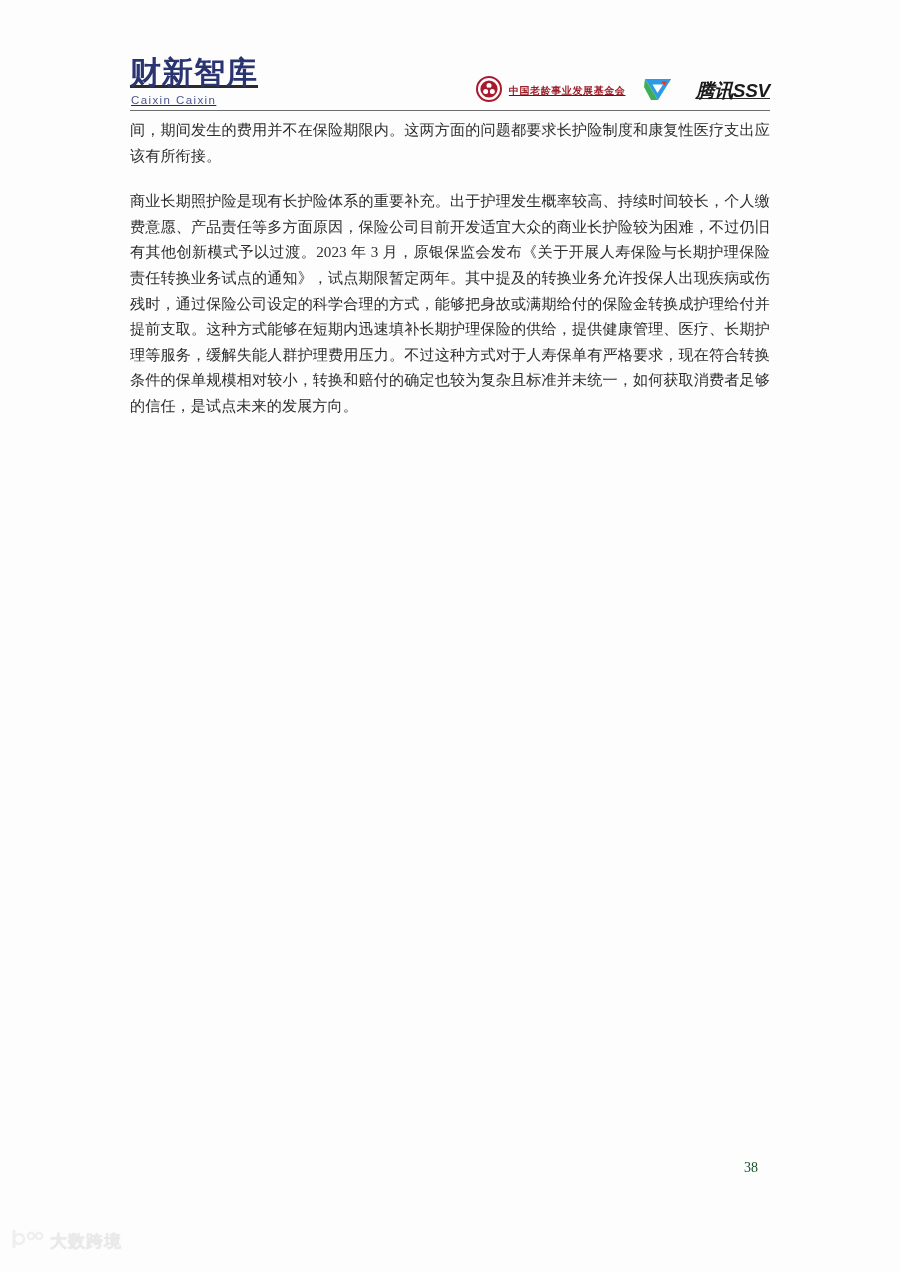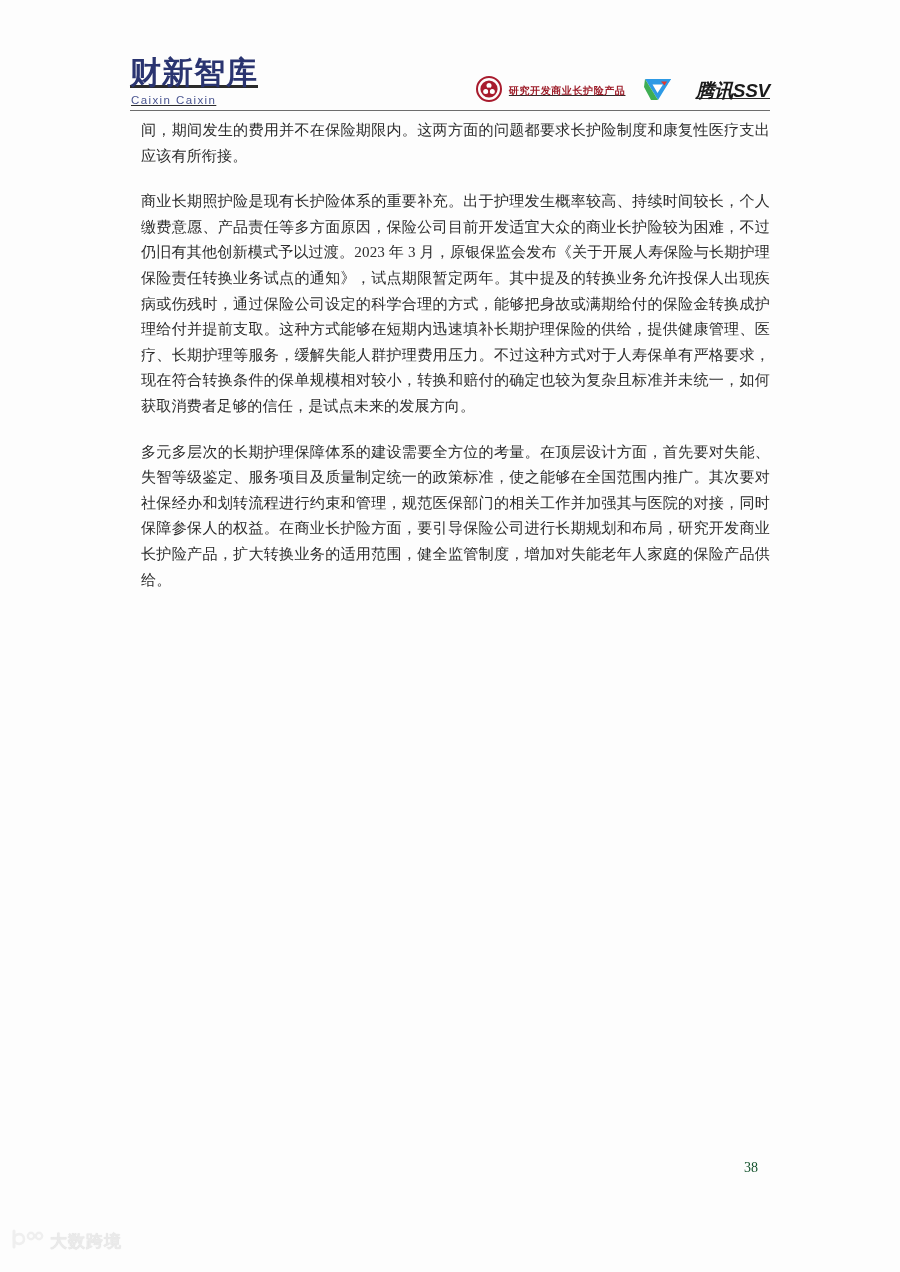--- a/index.html
+++ b/index.html
@@ -104,21 +104,21 @@
   }
 
   
   .content {
     position: absolute;
     top: 118px;
     left: 130px;
     width: 640px;
   }
   .para {
-    margin: 0 0 20px 11px;
+    margin: 0 0 20px 0;
     font-size: 15.1px;
     line-height: 25.6px;
     text-align: justify;
     text-justify: inter-ideograph;
     color: #2d2d2d;
     letter-spacing: 0.1px;
   }
   .para:last-child { margin-bottom: 0; }
 
   
@@ -169,21 +169,21 @@
         <span class="seal-icon">
           <svg width="26" height="26" viewBox="0 0 26 26" aria-hidden="true">
             <circle cx="13" cy="13" r="12" fill="none" stroke="#a81b2d" stroke-width="2"></circle>
             <circle cx="13" cy="13" r="8.6" fill="#a81b2d"></circle>
             <circle cx="13" cy="9.6" r="2.5" fill="#ffffff"></circle>
             <circle cx="9.7" cy="15.4" r="2.5" fill="#ffffff"></circle>
             <circle cx="16.3" cy="15.4" r="2.5" fill="#ffffff"></circle>
             <rect x="12.2" y="11.6" width="1.6" height="4" fill="#a81b2d"></rect>
           </svg>
         </span>
-        <span class="foundation-name">研究开发商业长护险产品</span>
+        <span class="foundation-name">中国老龄事业发展基金会</span>
       </div>
 
       <div class="logo-tencent">
         <span class="tencent-mark">
           <svg width="30" height="26" viewBox="0 0 30 26" aria-hidden="true">
             <path d="M2 3 L28 3 L15 24 Z" fill="#2d9ae5"></path>
             <path d="M2 3 L15 24 L8 24 L1 11 Z" fill="#3fae54"></path>
             <path d="M17 3 L28 3 L21 13 Z" fill="#2d9ae5"></path>
             <path d="M9.5 8.5 L20 8.5 L14.5 17 Z" fill="#ffffff"></path>
             <path d="M18 5.5 L24 5.5 L21.5 9.5 Z" fill="#e3382f"></path>
@@ -193,21 +193,20 @@
       </div>
 
     </div>
   </div>
 
   <div class="header-rule"></div>
 
   <div class="content">
     <p class="para">间，期间发生的费用并不在保险期限内。这两方面的问题都要求长护险制度和康复性医疗支出应该有所衔接。</p>
     <p class="para">商业长期照护险是现有长护险体系的重要补充。出于护理发生概率较高、持续时间较长，个人缴费意愿、产品责任等多方面原因，保险公司目前开发适宜大众的商业长护险较为困难，不过仍旧有其他创新模式予以过渡。2023 年 3 月，原银保监会发布《关于开展人寿保险与长期护理保险责任转换业务试点的通知》，试点期限暂定两年。其中提及的转换业务允许投保人出现疾病或伤残时，通过保险公司设定的科学合理的方式，能够把身故或满期给付的保险金转换成护理给付并提前支取。这种方式能够在短期内迅速填补长期护理保险的供给，提供健康管理、医疗、长期护理等服务，缓解失能人群护理费用压力。不过这种方式对于人寿保单有严格要求，现在符合转换条件的保单规模相对较小，转换和赔付的确定也较为复杂且标准并未统一，如何获取消费者足够的信任，是试点未来的发展方向。</p>
-    <p class="para">多元多层次的长期护理保障体系的建设需要全方位的考量。在顶层设计方面，首先要对失能、失智等级鉴定、服务项目及质量制定统一的政策标准，使之能够在全国范围内推广。其次要对社保经办和划转流程进行约束和管理，规范医保部门的相关工作并加强其与医院的对接，同时保障参保人的权益。在商业长护险方面，要引导保险公司进行长期规划和布局，研究开发商业长护险产品，扩大转换业务的适用范围，健全监管制度，增加对失能老年人家庭的保险产品供给。</p>
   </div>
 
   <div class="page-number">38</div>
 
   <div class="watermark">
     <span class="watermark-mark">
       <svg width="34" height="22" viewBox="0 0 34 22" aria-hidden="true">
         <path d="M4 3 L4 19" stroke="#eeeeee" stroke-width="3" fill="none" stroke-linecap="round"></path>
         <path d="M4 11 C4 5, 14 4, 14 11 C14 18, 4 17, 4 11 Z" fill="none" stroke="#eeeeee" stroke-width="2.6"></path>
         <circle cx="21" cy="8" r="3.2" fill="none" stroke="#eeeeee" stroke-width="2.4"></circle>

